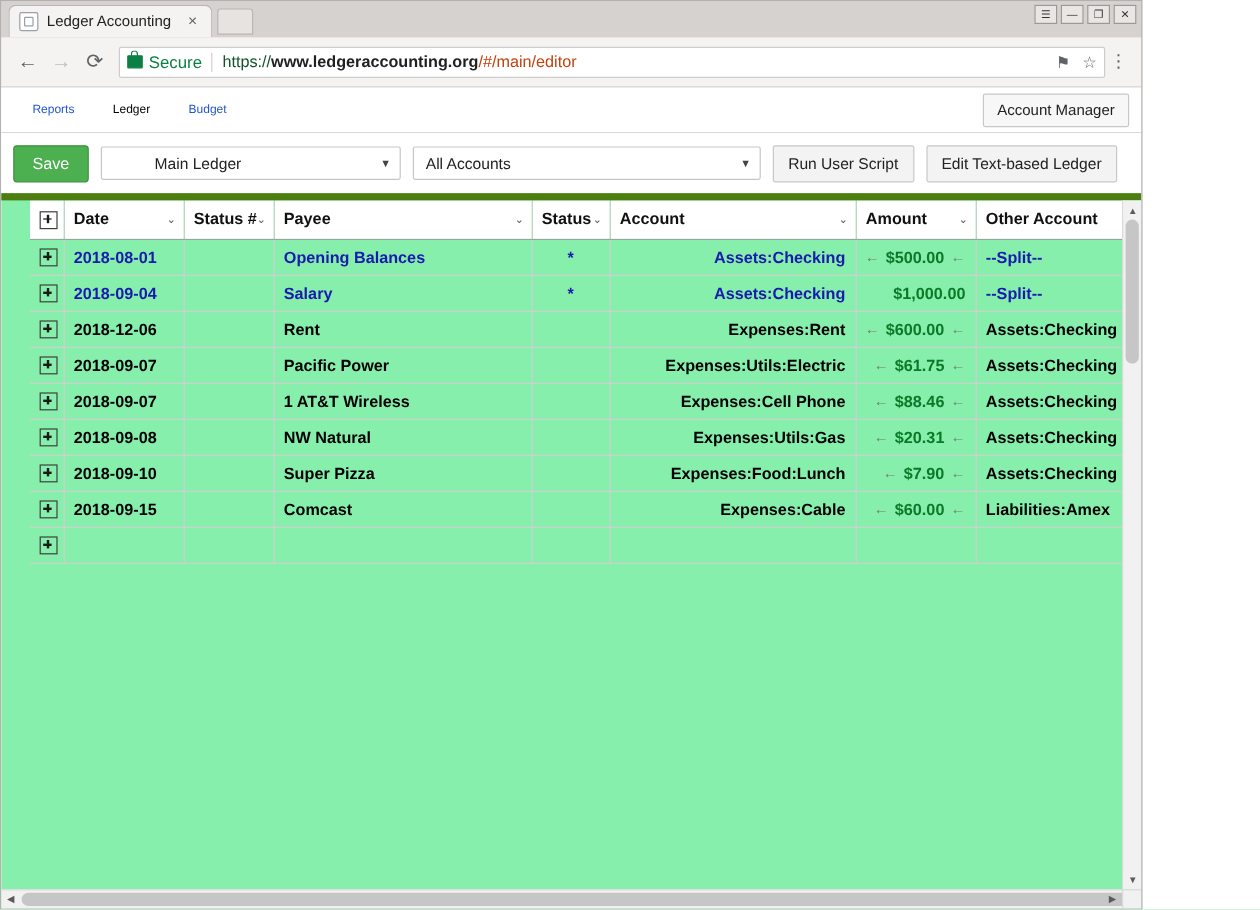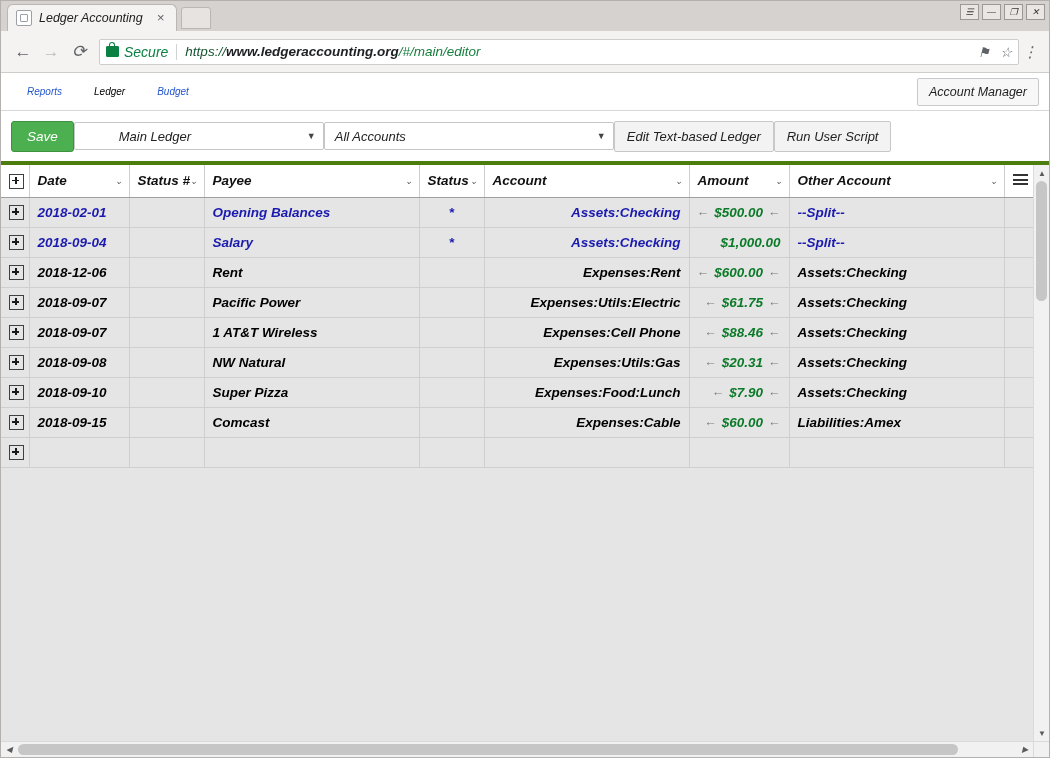--- a/index.html
+++ b/index.html
@@ -9,28 +9,27 @@
   body {
     width: 1050px;
     height: 758px;
     background: #ffffff;
     font-family: "Liberation Sans", sans-serif;
     font-size: 13px;
     color: #000;
     overflow: hidden;
   }
   .browser-window {
-    width: 1050px;
+    width: 952px;
     height: 758px;
     background: #d6d2d0;
     display: flex;
     flex-direction: column;
     box-sizing: border-box;
     border: 1px solid #b3b0ad;
-    font-style: italic;
   }
 
   
   .titlebar {
     height: 30px;
     background: #d6d2d0;
     display: flex;
     align-items: flex-end;
     position: relative;
     padding-left: 6px;
@@ -174,21 +173,21 @@
     font-size: 14px;
   }
   .omni-sep {
     width: 1px;
     height: 16px;
     background: #d2d2d2;
     margin-right: 8px;
   }
   .url-scheme { color: #14532d; }
   .url-host { color: #202124; font-weight: bold; }
-  .url-path { color: #15803d; }
+  .url-path { color: #c2410c; }
   .omni-right {
     margin-left: auto;
     display: flex;
     align-items: center;
     gap: 10px;
     color: #5f6368;
   }
   .menu-dots {
     width: 22px;
     text-align: center;
@@ -237,20 +236,21 @@
     padding: 6px 11px;
     font-size: 12.5px;
     color: #222;
   }
 
   .controls-bar {
     height: 50px;
     display: flex;
     align-items: center;
     padding: 0 10px;
+    gap: 10px;
     box-sizing: border-box;
     background: #fff;
   }
   .save-btn {
     background: #4caf50;
     color: #fff;
     border: 1px solid #3d9140;
     border-radius: 3px;
     font-size: 13.5px;
     padding: 7px 15px;
@@ -284,24 +284,25 @@
     border-radius: 2px;
     padding: 7px 12px;
     font-size: 13px;
     color: #222;
   }
 
   
   .table-wrap {
     flex: 1;
     margin: 0 0 0 0;
-    border-top: 4px solid #4d7c0f;
+    border-top: 6px solid #4d7c0f;
     position: relative;
     overflow: hidden;
-    background: #e5e5e5;
+    background: #86efac;
+    padding-left: 24px;
   }
   table.ledger {
     border-collapse: collapse;
     width: 1032px;
     table-layout: fixed;
   }
   table.ledger th, table.ledger td {
     border-right: 1px solid #cfcfcf;
     border-bottom: 1px solid #cfcfcf;
     height: 30px;
@@ -504,22 +505,22 @@
     <div class="controls-bar">
       <div class="save-btn">Save</div>
       <div class="select ledger">
         <span>Main Ledger</span>
         <span class="caret">▼</span>
       </div>
       <div class="select accounts">
         <span>All Accounts</span>
         <span class="caret">▼</span>
       </div>
+      <div class="plain-btn">Run User Script</div>
       <div class="plain-btn">Edit Text-based Ledger</div>
-      <div class="plain-btn">Run User Script</div>
     </div>
 
     <div class="table-wrap">
       <table class="ledger">
         <colgroup>
           <col class="col-plus">
           <col class="col-date">
           <col class="col-check">
           <col class="col-payee">
           <col class="col-status">
@@ -562,21 +563,21 @@
               <span class="th-caret">⌄</span>
             </th>
             <th class="col-menu">
               <span class="hamburger"><span></span><span></span><span></span></span>
             </th>
           </tr>
         </thead>
         <tbody id="ledger-body">
             <tr>
               <td class="col-plus"><span class="plus-box"></span></td>
-              <td><span class="bold blue">2018-02-01</span></td>
+              <td><span class="bold blue">2018-08-01</span></td>
               <td><span></span></td>
               <td><span class="bold blue">Opening Balances</span></td>
               <td class="td-status"><span class="bold blue">*</span></td>
               <td class="td-account"><span class="bold blue">Assets:Checking</span></td>
               <td class="td-amount">
                 <div class="amount-cell">
                   <span class="arrow">←</span>
                   <span class="val green">$500.00</span>
                   <span class="arrow">←</span>
                 </div>

